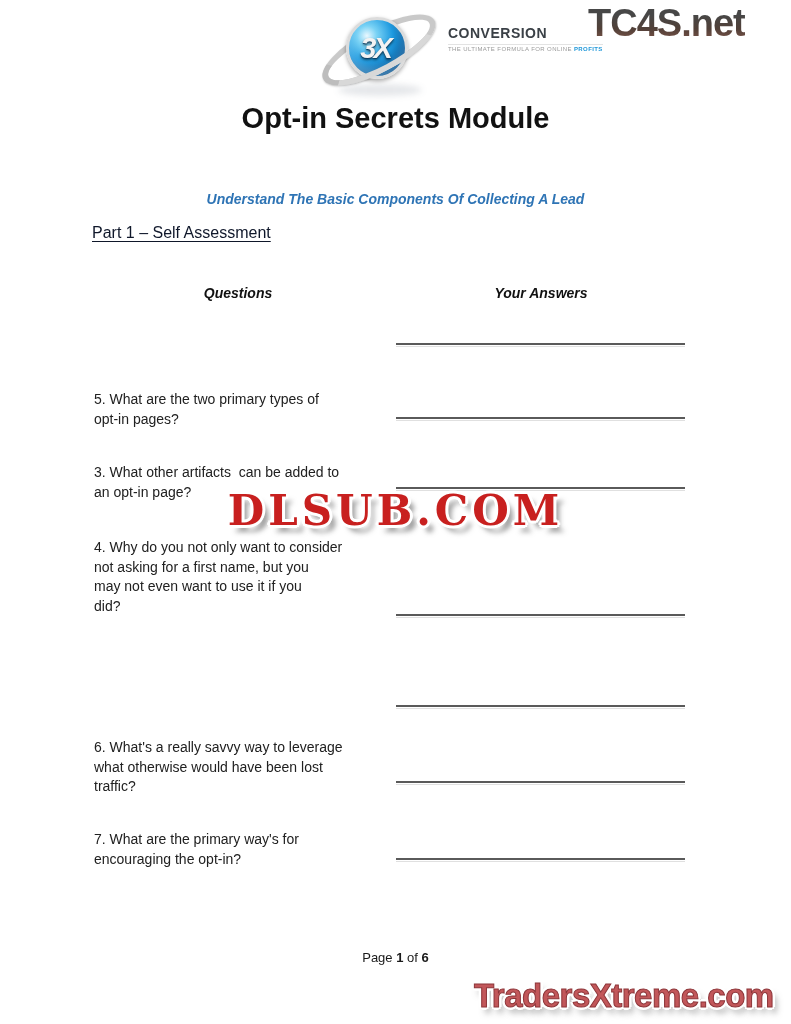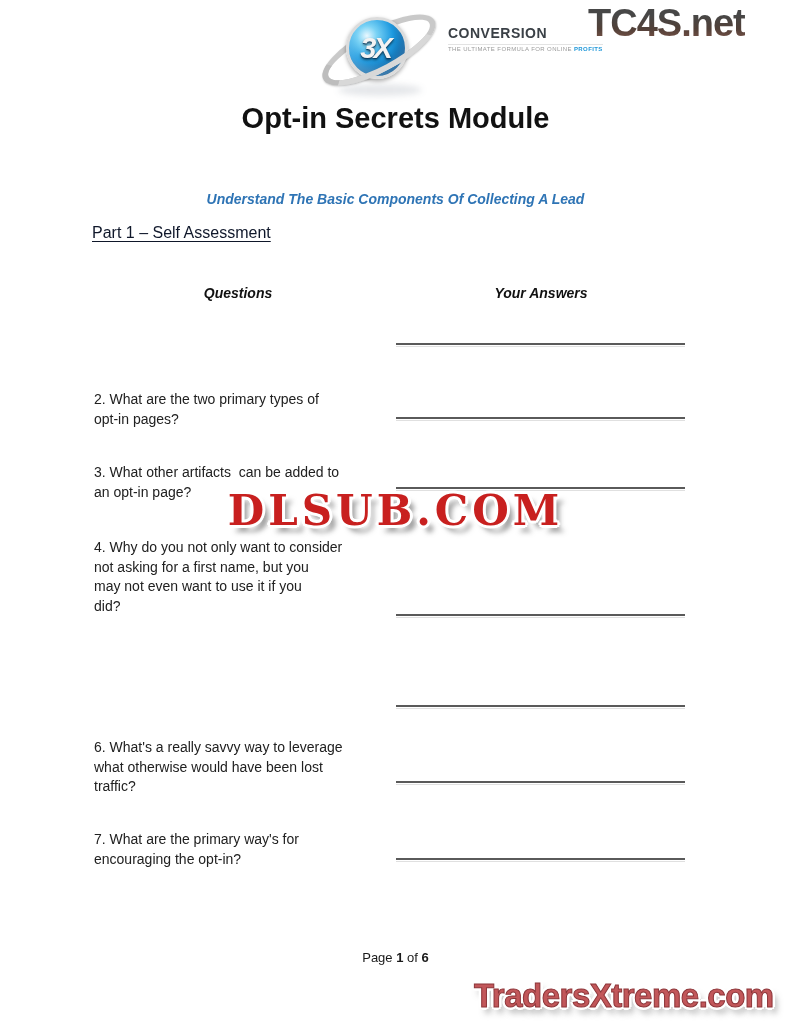--- a/index.html
+++ b/index.html
@@ -127,21 +127,21 @@
 
   <div class="doc-title">Opt-in Secrets Module</div>
   <div class="doc-subtitle">Understand The Basic Components Of Collecting A Lead</div>
   <div class="part-heading">Part 1 – Self Assessment</div>
 
   <div class="col-header q">Questions</div>
   <div class="col-header a">Your Answers</div>
 
   <div class="answer-line" style="top:343px"></div>
 
-  <div class="q-text" style="top:390px">2. What are the two primary types of
+  <div class="q-text" style="top:390px">5. What are the two primary types of
 opt-in pages?</div>
   <div class="answer-line" style="top:417px"></div>
 
   <div class="q-text" style="top:463px">3. What other artifacts  can be added to
 an opt-in page?</div>
   <div class="answer-line" style="top:487px"></div>
 
   <div class="dlsub">DLSUB.COM</div>
 
   <div class="q-text" style="top:538px">4. Why do you not only want to consider

